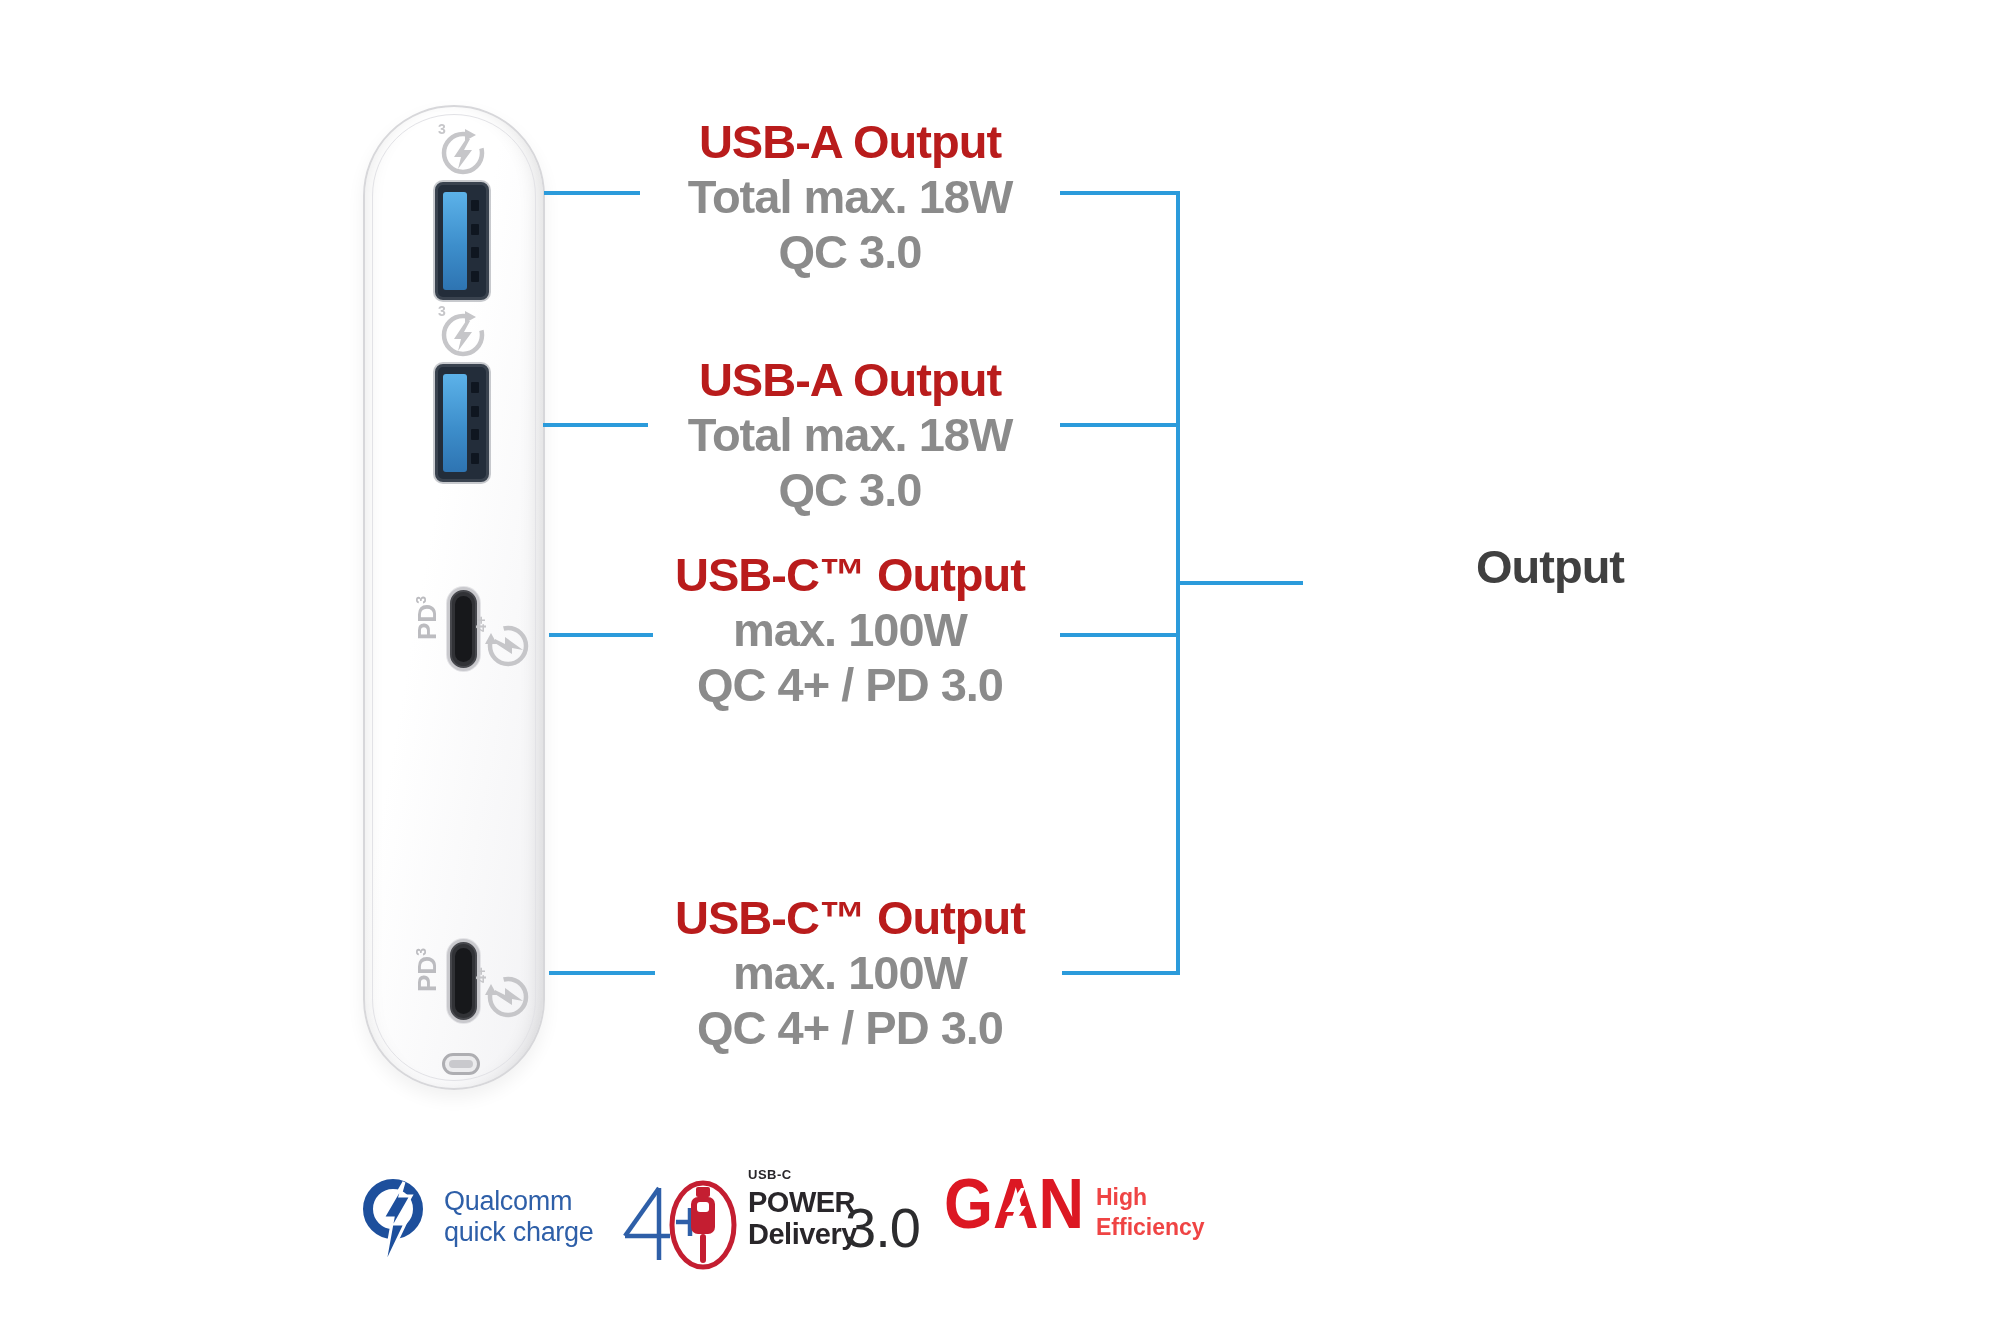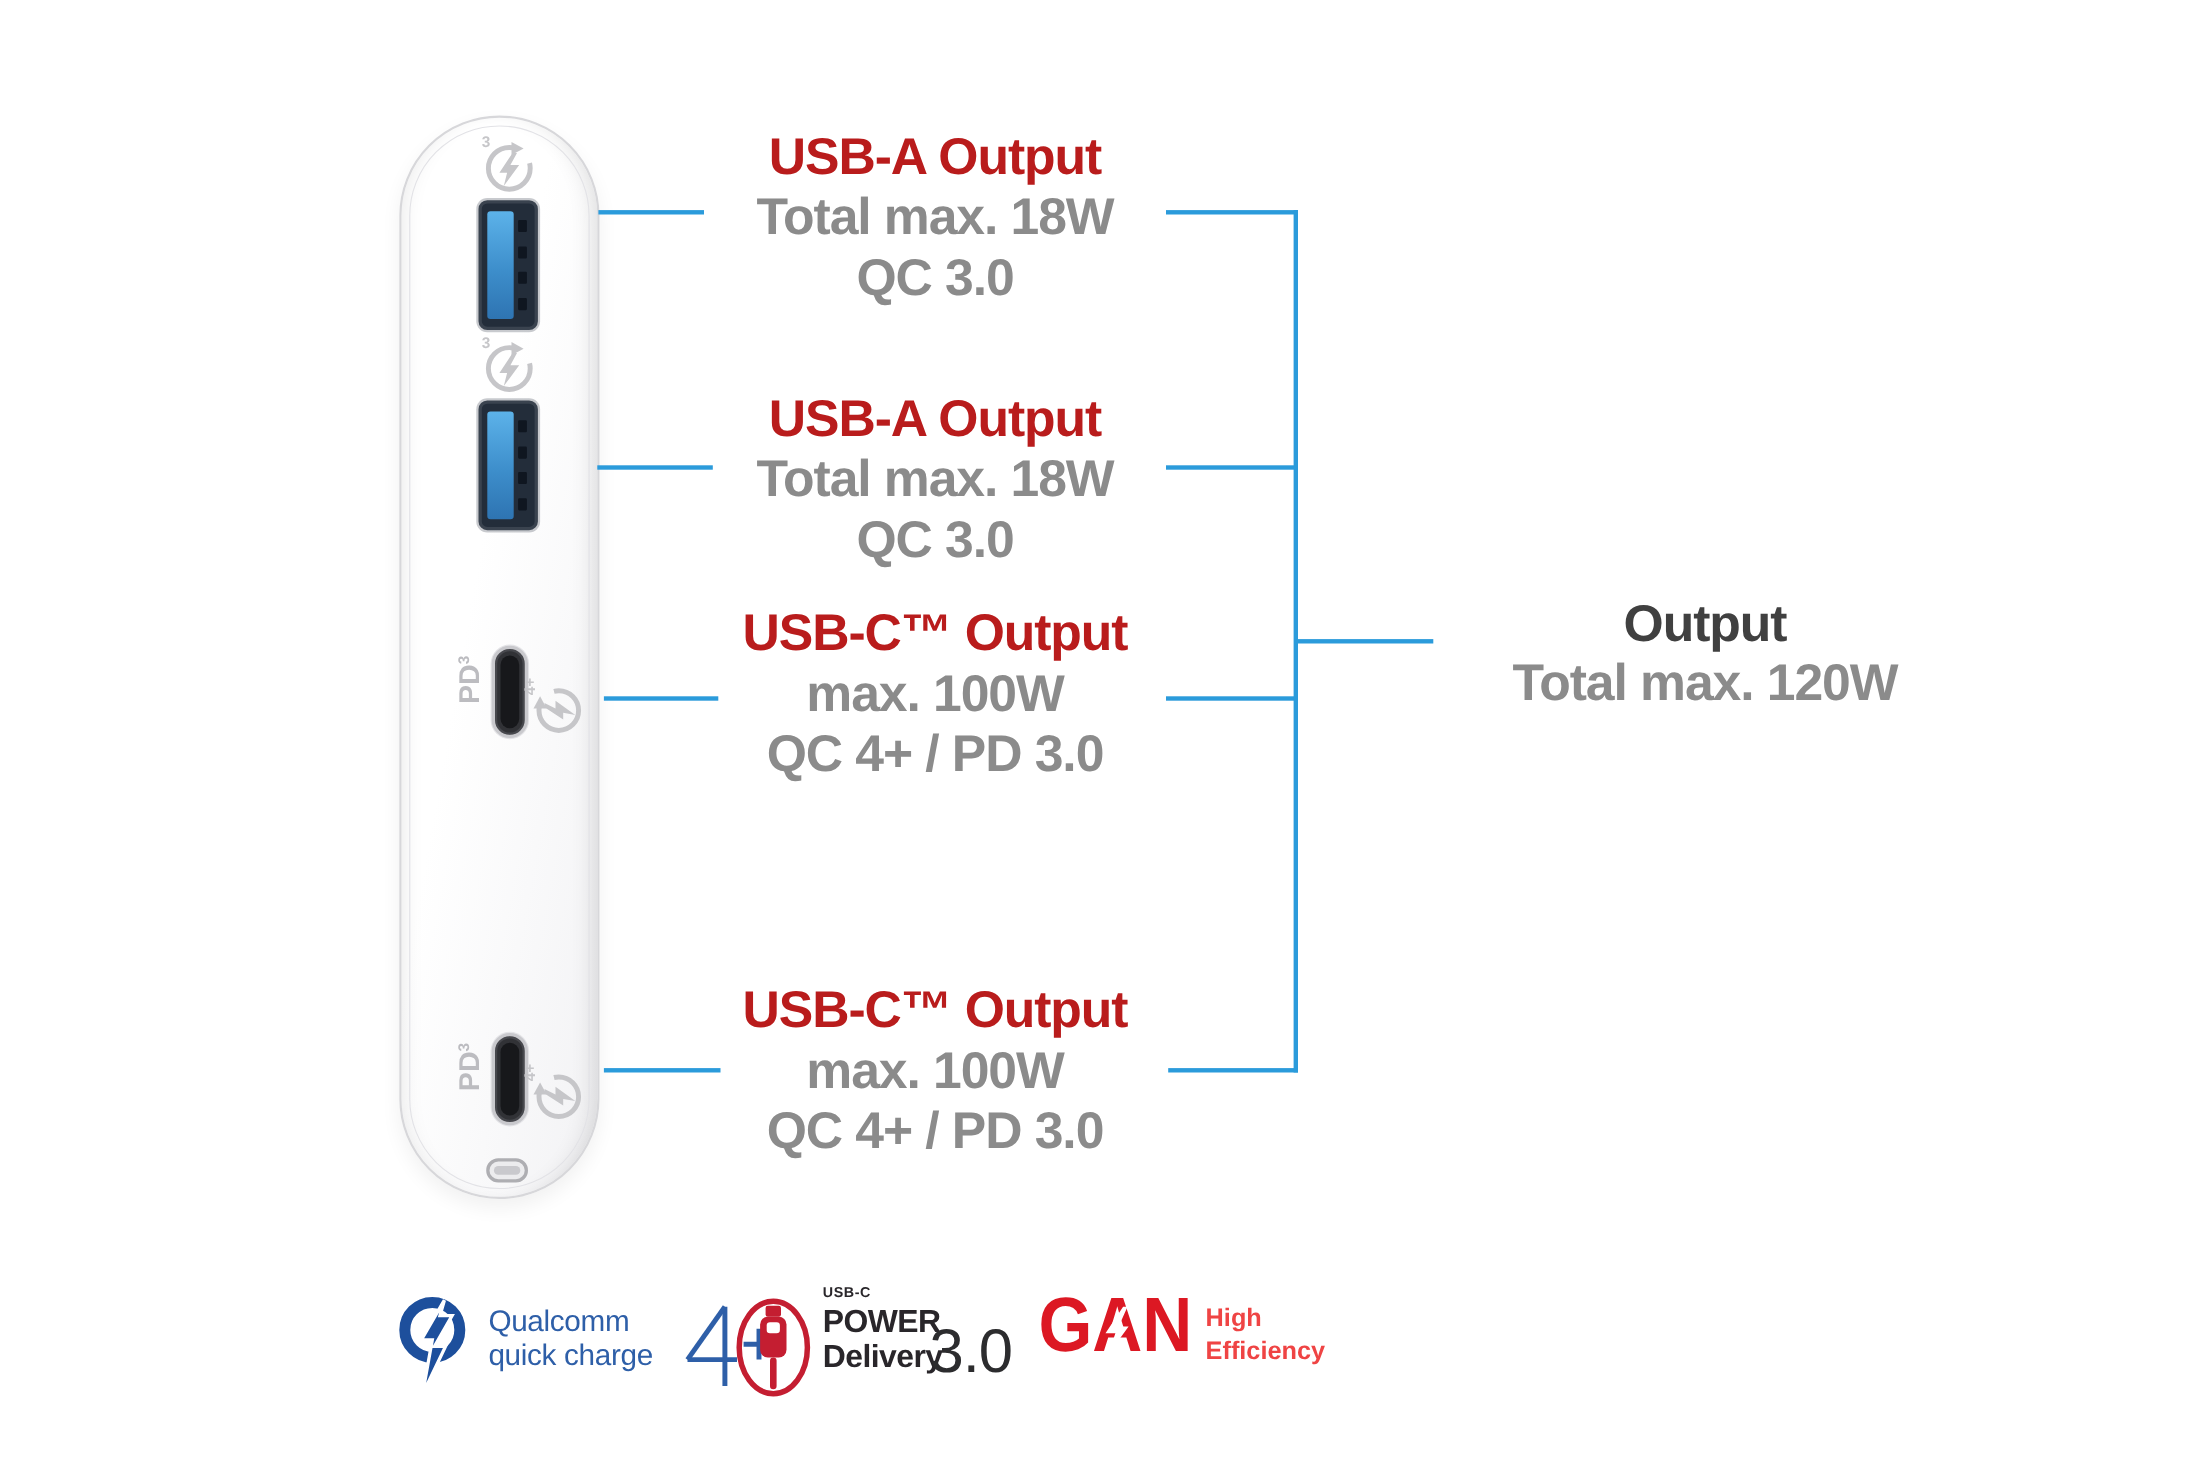--- a/index.html
+++ b/index.html
@@ -172,21 +172,20 @@
   </div>
 
   <div class="callout" style="top:890px;">
     <div class="title">USB-C™ Output</div>
     <div class="spec">max. 100W</div>
     <div class="proto">QC 4+ / PD 3.0</div>
   </div>
 
   <div class="total-label">
     <div class="title">Output</div>
-    <div class="spec">Total max. 120W</div>
   </div>
 
   <svg style="position:absolute;left:360px;top:1176px;" width="70" height="98" viewBox="0 0 70 98">
     <circle cx="33" cy="33" r="25" fill="none" stroke="#1d4f9c" stroke-width="10"></circle>
     <polygon points="44,6 23,42 33,42 24,92 45,48 35,48 51,20 40,20" fill="#1d4f9c" stroke="#ffffff" stroke-width="3" stroke-linejoin="miter"></polygon>
   </svg>
   <div class="qcom-text">
     <div>Qualcomm</div>
     <div>quick charge</div>
   </div>

